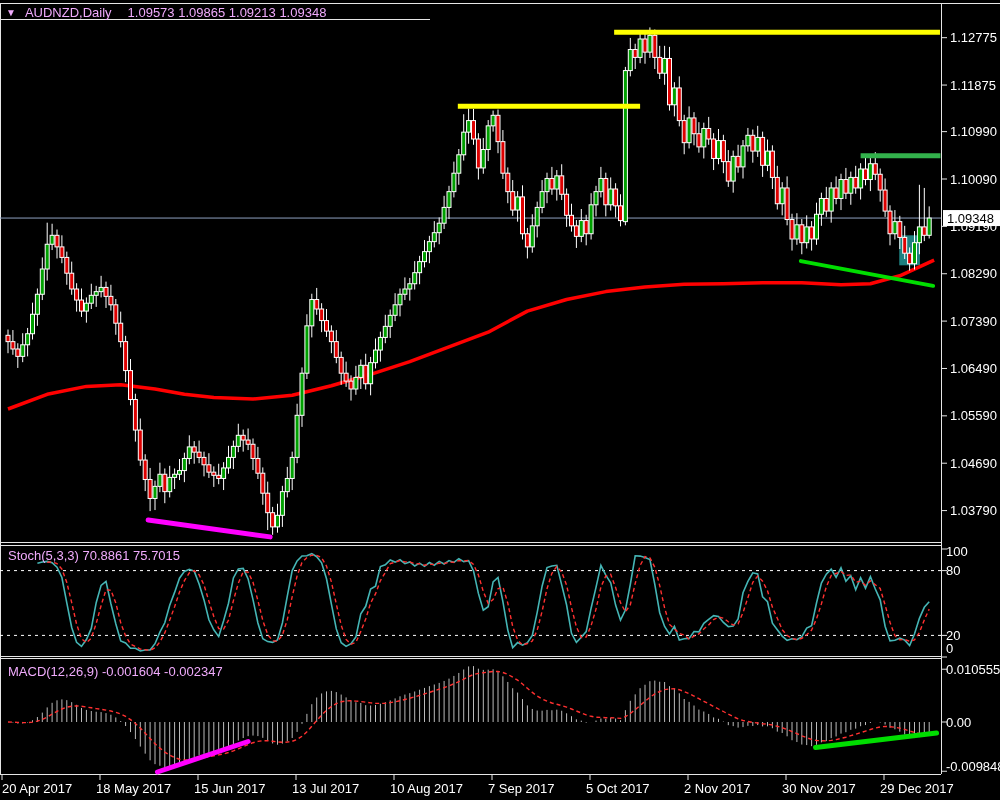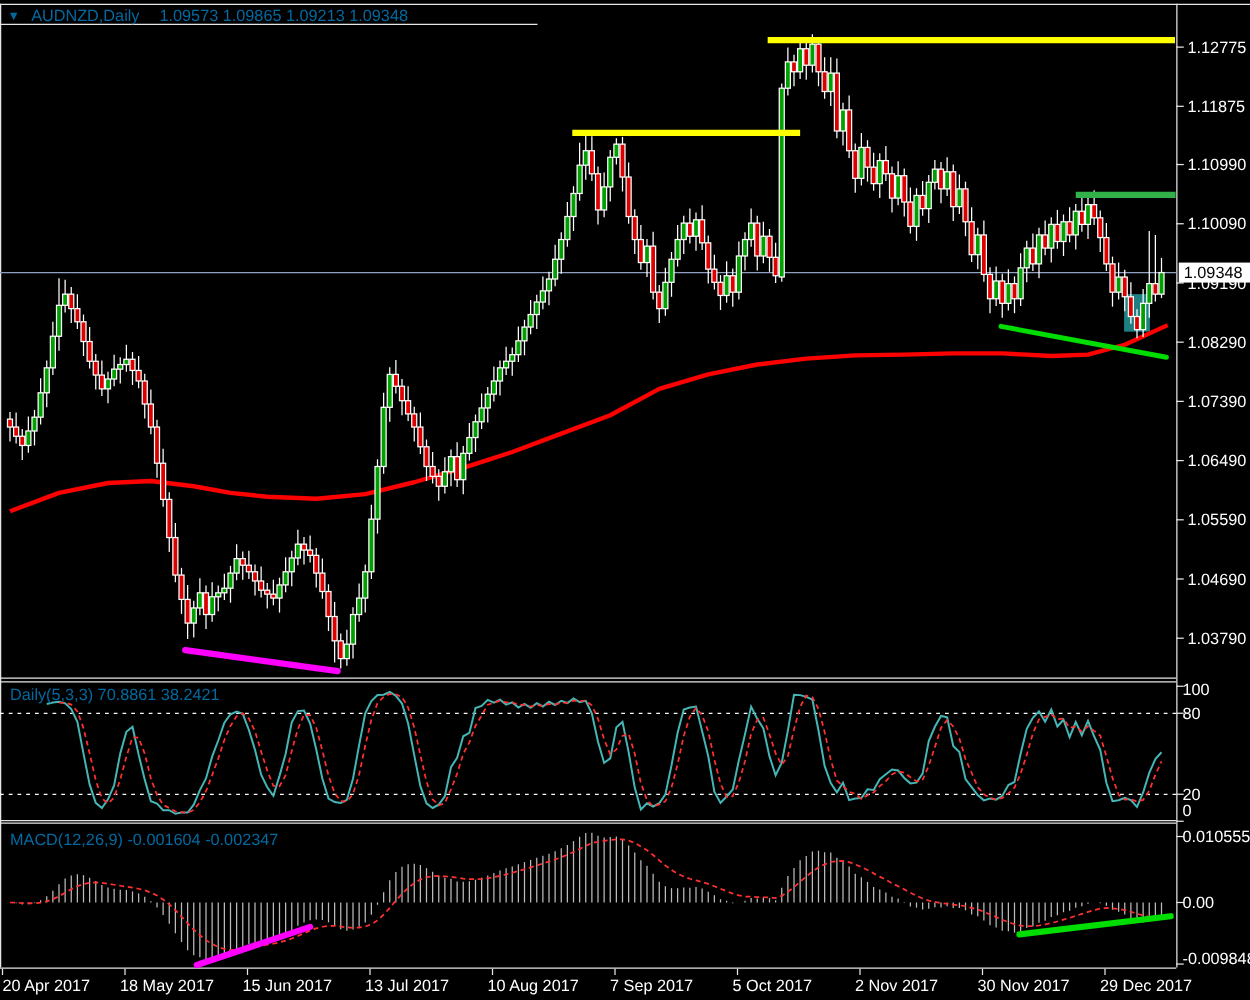--- a/index.html
+++ b/index.html
@@ -1,19 +1,19 @@
 <!DOCTYPE html>
 <html><head>
 <meta charset="utf-8">
 <style>
   html,body{margin:0;padding:0;background:#000;}
   .window{position:relative;width:1000px;height:800px;background:#000;overflow:hidden;
           font-family:"Liberation Sans",sans-serif;}
   svg{position:absolute;left:0;top:0;}
-  .overlay{position:absolute;color:#0369a1;font:13px "Liberation Sans",sans-serif;white-space:pre;}
+  .overlay{position:absolute;color:#f0abfc;font:13px "Liberation Sans",sans-serif;white-space:pre;}
   #title{left:6px;top:5px;}
   #title .tri{display:inline-block;margin-right:9px;font-size:10px;vertical-align:1px;}
   #title .vals{margin-left:16px;}
   #stoch-label{left:8px;top:548px;}
   #macd-label{left:8px;top:664px;}
 </style>
 </head>
 <body>
 
 <div class="window">
@@ -677,16 +677,16 @@
         <text x="684" y="793" fill="#FFFFFF" font-size="13" font-family="Liberation Sans, sans-serif">2 Nov 2017</text>
         <line x1="786" y1="775" x2="786" y2="780" stroke="#E6E6E6"></line>
         <text x="782" y="793" fill="#FFFFFF" font-size="13" font-family="Liberation Sans, sans-serif">30 Nov 2017</text>
         <line x1="884.0000000000001" y1="775" x2="884.0000000000001" y2="780" stroke="#E6E6E6"></line>
         <text x="880.0000000000001" y="793" fill="#FFFFFF" font-size="13" font-family="Liberation Sans, sans-serif">29 Dec 2017</text>
       </g>
     </svg>
 
   <div id="title" class="overlay"><span class="tri">▼</span><span>AUDNZD,Daily</span><span class="vals">1.09573 1.09865 1.09213 1.09348</span></div>
 
-  <div id="stoch-label" class="overlay"><span>Daily(5,3,3)</span> <span>70.8861 38.2421</span></div>
+  <div id="stoch-label" class="overlay"><span>Stoch(5,3,3)</span> <span>70.8861 75.7015</span></div>
 
   <div id="macd-label" class="overlay"><span>MACD(12,26,9)</span> <span>-0.001604 -0.002347</span></div>
 </div>
 
 </body></html>

